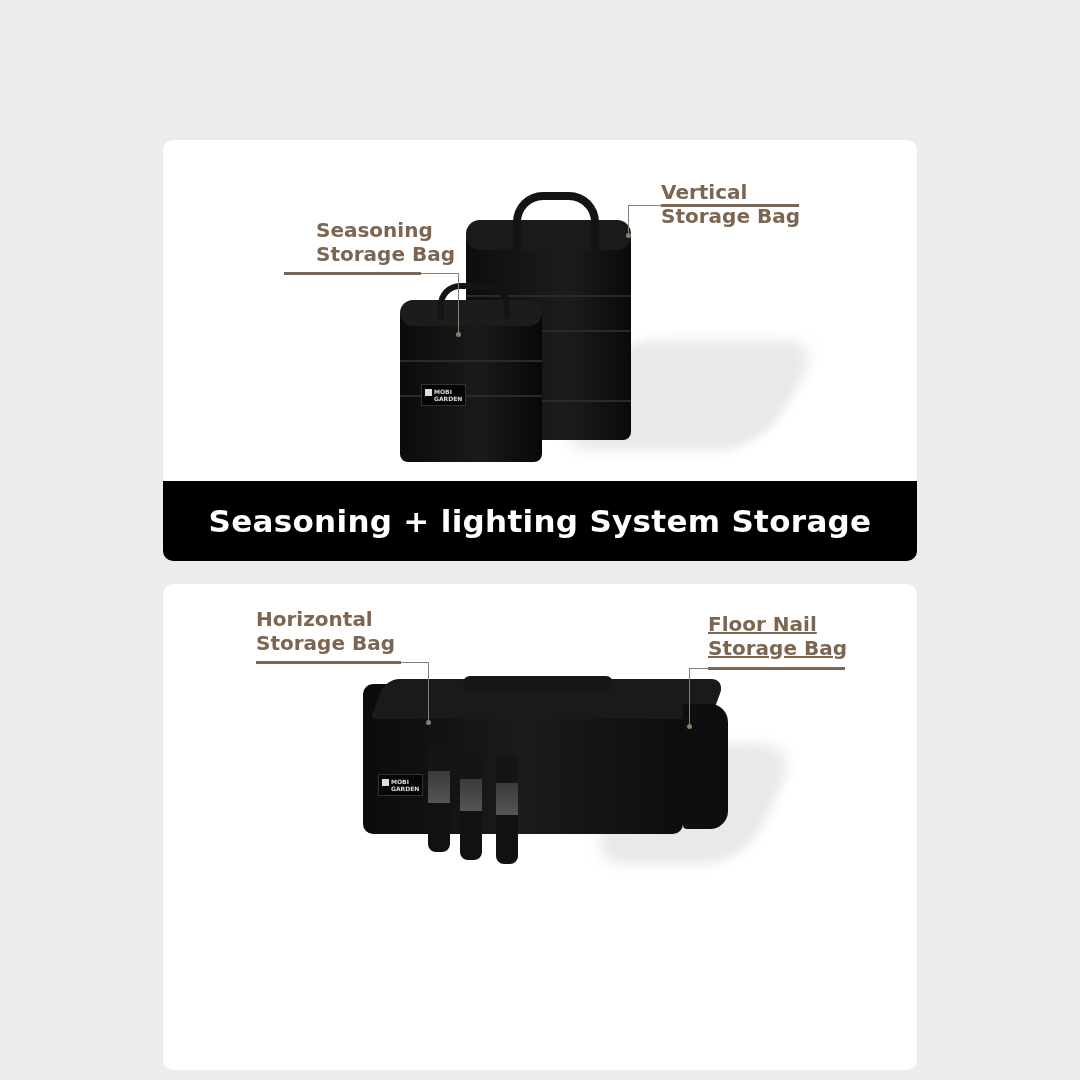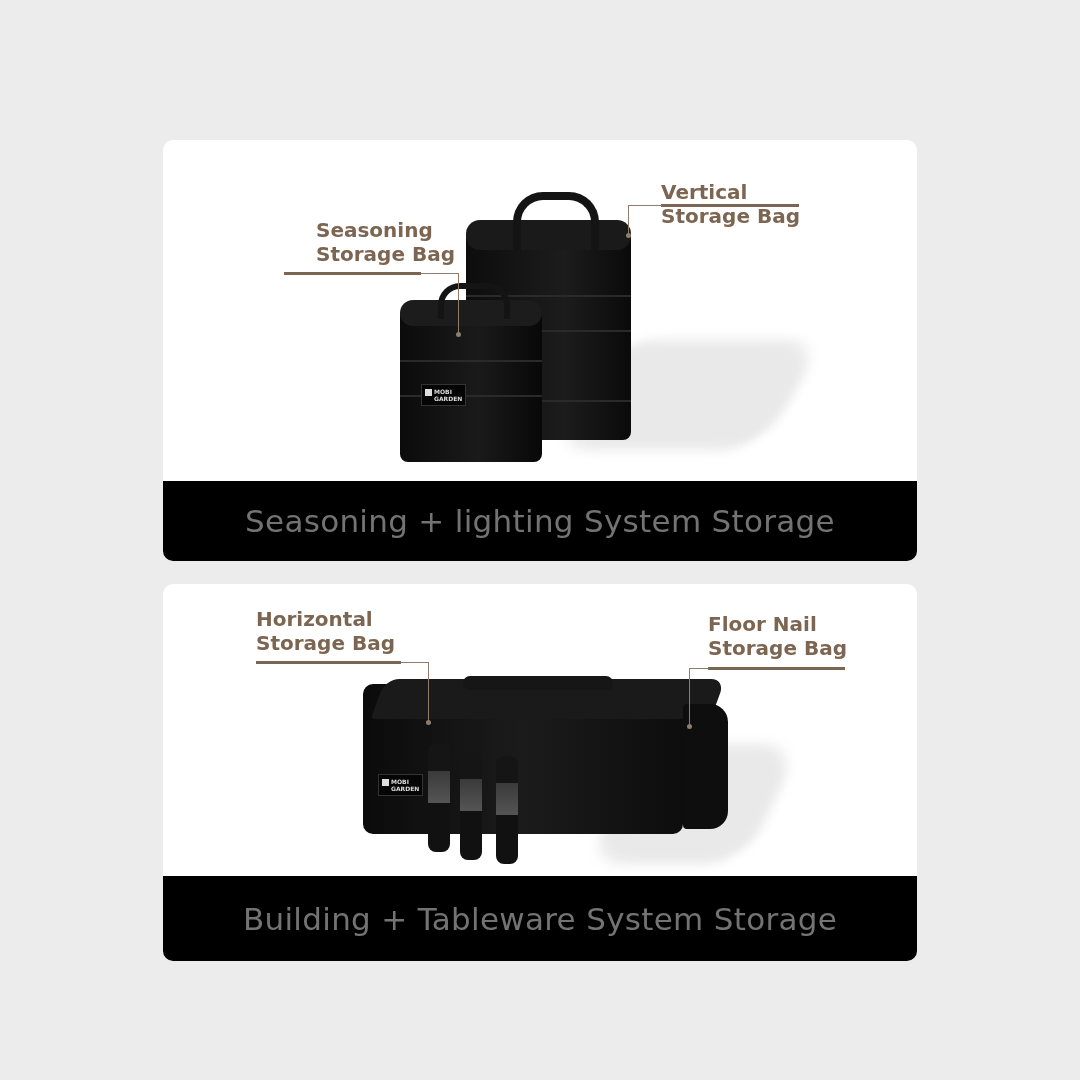--- a/index.html
+++ b/index.html
@@ -1,20 +1,20 @@
 <!DOCTYPE html>
 <html><head>
 <meta charset="utf-8">
 <style>
   html,body{margin:0;padding:0;}
   body{width:1080px;height:1080px;background:#ececec;position:relative;overflow:hidden;font-family:"DejaVu Sans","Liberation Sans",sans-serif;}
   .card{position:absolute;left:163px;width:754px;background:#ffffff;border-radius:10px;overflow:hidden;}
   .card.top{top:140px;height:421px;}
-  .card.bottom{top:584px;height:377px;}
-  .caption{position:absolute;left:0;right:0;bottom:0;height:80px;background:#000;color:#737373;display:flex;align-items:center;justify-content:center;font-weight:normal;font-size:31px;letter-spacing:0.3px;}
+  .card.bottom{top:584px;height:486px;}
+  .caption{position:absolute;left:0;right:0;bottom:0;height:80px;background:#000;color:#ffffff;display:flex;align-items:center;justify-content:center;font-weight:bold;font-size:31px;letter-spacing:0.3px;}
   .card.top .caption{height:80px;}
   .card.bottom .caption{height:85px;}
   .label{position:absolute;color:#7d6651;font-weight:bold;font-size:20px;line-height:24px;}
   .underline{position:absolute;height:3px;background:#7d6651;}
   .leader{position:absolute;border-color:#8f7d6c;border-style:solid;border-width:0;}
   .dot{position:absolute;width:5px;height:5px;border-radius:50%;background:#8f7d6c;}
   .shadow{position:absolute;background:#e9e9e9;filter:blur(6px);}
   .bag{position:absolute;background:#111;}
   .patch{position:absolute;background:#050505;border:1px solid #333;color:#ddd;font-size:6px;line-height:7px;font-weight:bold;padding:3px 3px 3px 12px;}
   .patch::before{content:"";position:absolute;left:3px;top:4px;width:7px;height:7px;background:#ddd;}
@@ -85,24 +85,21 @@
   </div>
 
   <div class="label" style="left:93px;top:23px;">
     <div>Horizontal</div>
     <div>Storage Bag</div>
   </div>
   <div class="underline" style="left:93px;top:77px;width:145px;"></div>
   <div class="leader" style="left:238px;top:78px;width:27px;height:60px;border-top-width:1px;border-right-width:1px;"></div>
   <div class="dot" style="left:263px;top:136px;"></div>
 
-  <div class="label" style="left:545px;top:28px;">
+  <div class="label" style="left:545px;top:28px;text-decoration:underline;">
     <div>Floor Nail</div>
     <div>Storage Bag</div>
   </div>
   <div class="underline" style="left:545px;top:83px;width:137px;"></div>
   <div class="leader" style="left:526px;top:84px;width:19px;height:58px;border-top-width:1px;border-left-width:1px;"></div>
   <div class="dot" style="left:524px;top:140px;"></div>
 
-  <div class="caption">
-    <span>Building + Tableware System Storage</span>
-  </div>
 </div>
 
 </body></html>

